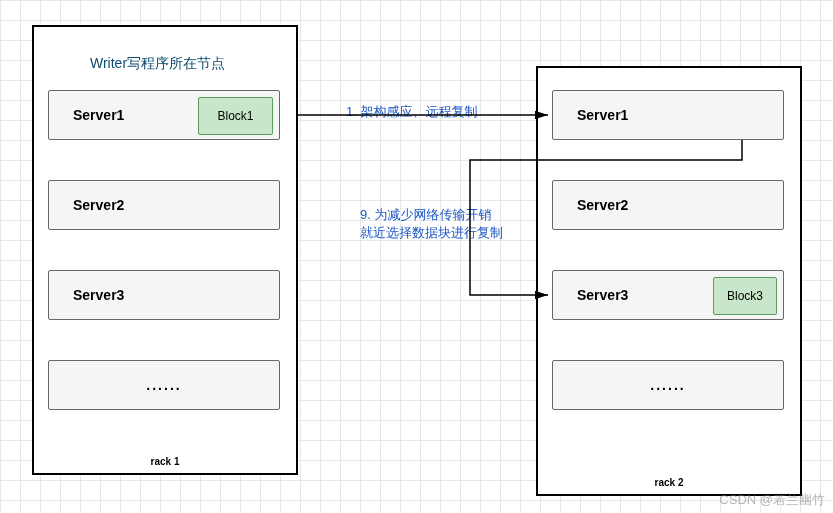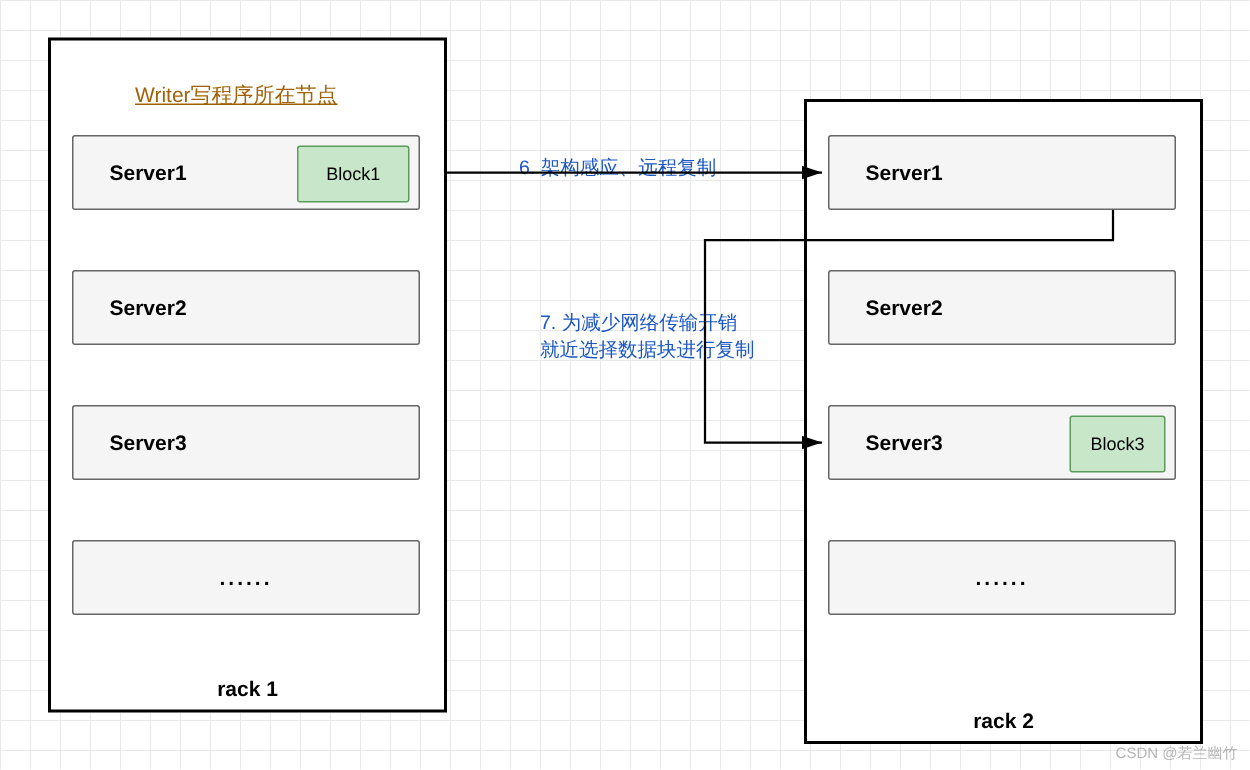--- a/index.html
+++ b/index.html
@@ -19,27 +19,26 @@
       position: absolute;
       border: 2px solid #000;
       background: #fff;
     }
     .rack-label {
       position: absolute;
       bottom: 6px;
       left: 50%;
       transform: translateX(-50%);
       font-weight: bold;
-      font-size: 14px;
+      font-size: 10px;
     }
     .writer-label {
       position: absolute;
-      color: #a16207;
+      color: #0c4a6e;
       font-size: 14px;
-      text-decoration: underline;
     }
     .server {
       position: absolute;
       border: 1px solid #666;
       background: #f5f5f5;
       border-radius: 2px;
     }
     .server-label {
       position: absolute;
       left: 24px;
@@ -71,21 +70,21 @@
       position: absolute;
       color: #1a56c4;
       font-size: 13px;
       line-height: 1.4;
     }
     .watermark {
       position: absolute;
       right: 8px;
       bottom: 4px;
       color: rgba(120,120,120,0.55);
-      font-size: 10px;
+      font-size: 13px;
     }
     svg.connector {
       position: absolute;
       top: 0;
       left: 0;
       width: 833px;
       height: 513px;
       pointer-events: none;
     }
   </style>
@@ -133,23 +132,23 @@
   <span class="server-label">Server3</span>
   <div class="block" style="right:6px; top:6px; width:64px; height:38px;">
     <span>Block3</span>
   </div>
 </div>
 
 <div class="server" style="left:552px; top:360px; width:232px; height:50px;">
   <span class="ellipsis">......</span>
 </div>
 
-<div class="annotation" style="left:346px; top:103px;">6. 架构感应、远程复制</div>
+<div class="annotation" style="left:346px; top:103px;">1. 架构感应、远程复制</div>
 <div class="annotation" style="left:360px; top:206px;">
-  <div>7. 为减少网络传输开销</div>
+  <div>9. 为减少网络传输开销</div>
   <div>就近选择数据块进行复制</div>
 </div>
 
 <svg class="connector">
   <defs>
     <marker id="arrow" markerWidth="10" markerHeight="10" refX="9" refY="3" orient="auto" markerUnits="strokeWidth">
       <path d="M0,0 L0,6 L9,3 z" fill="#000"></path>
     </marker>
   </defs>
 

